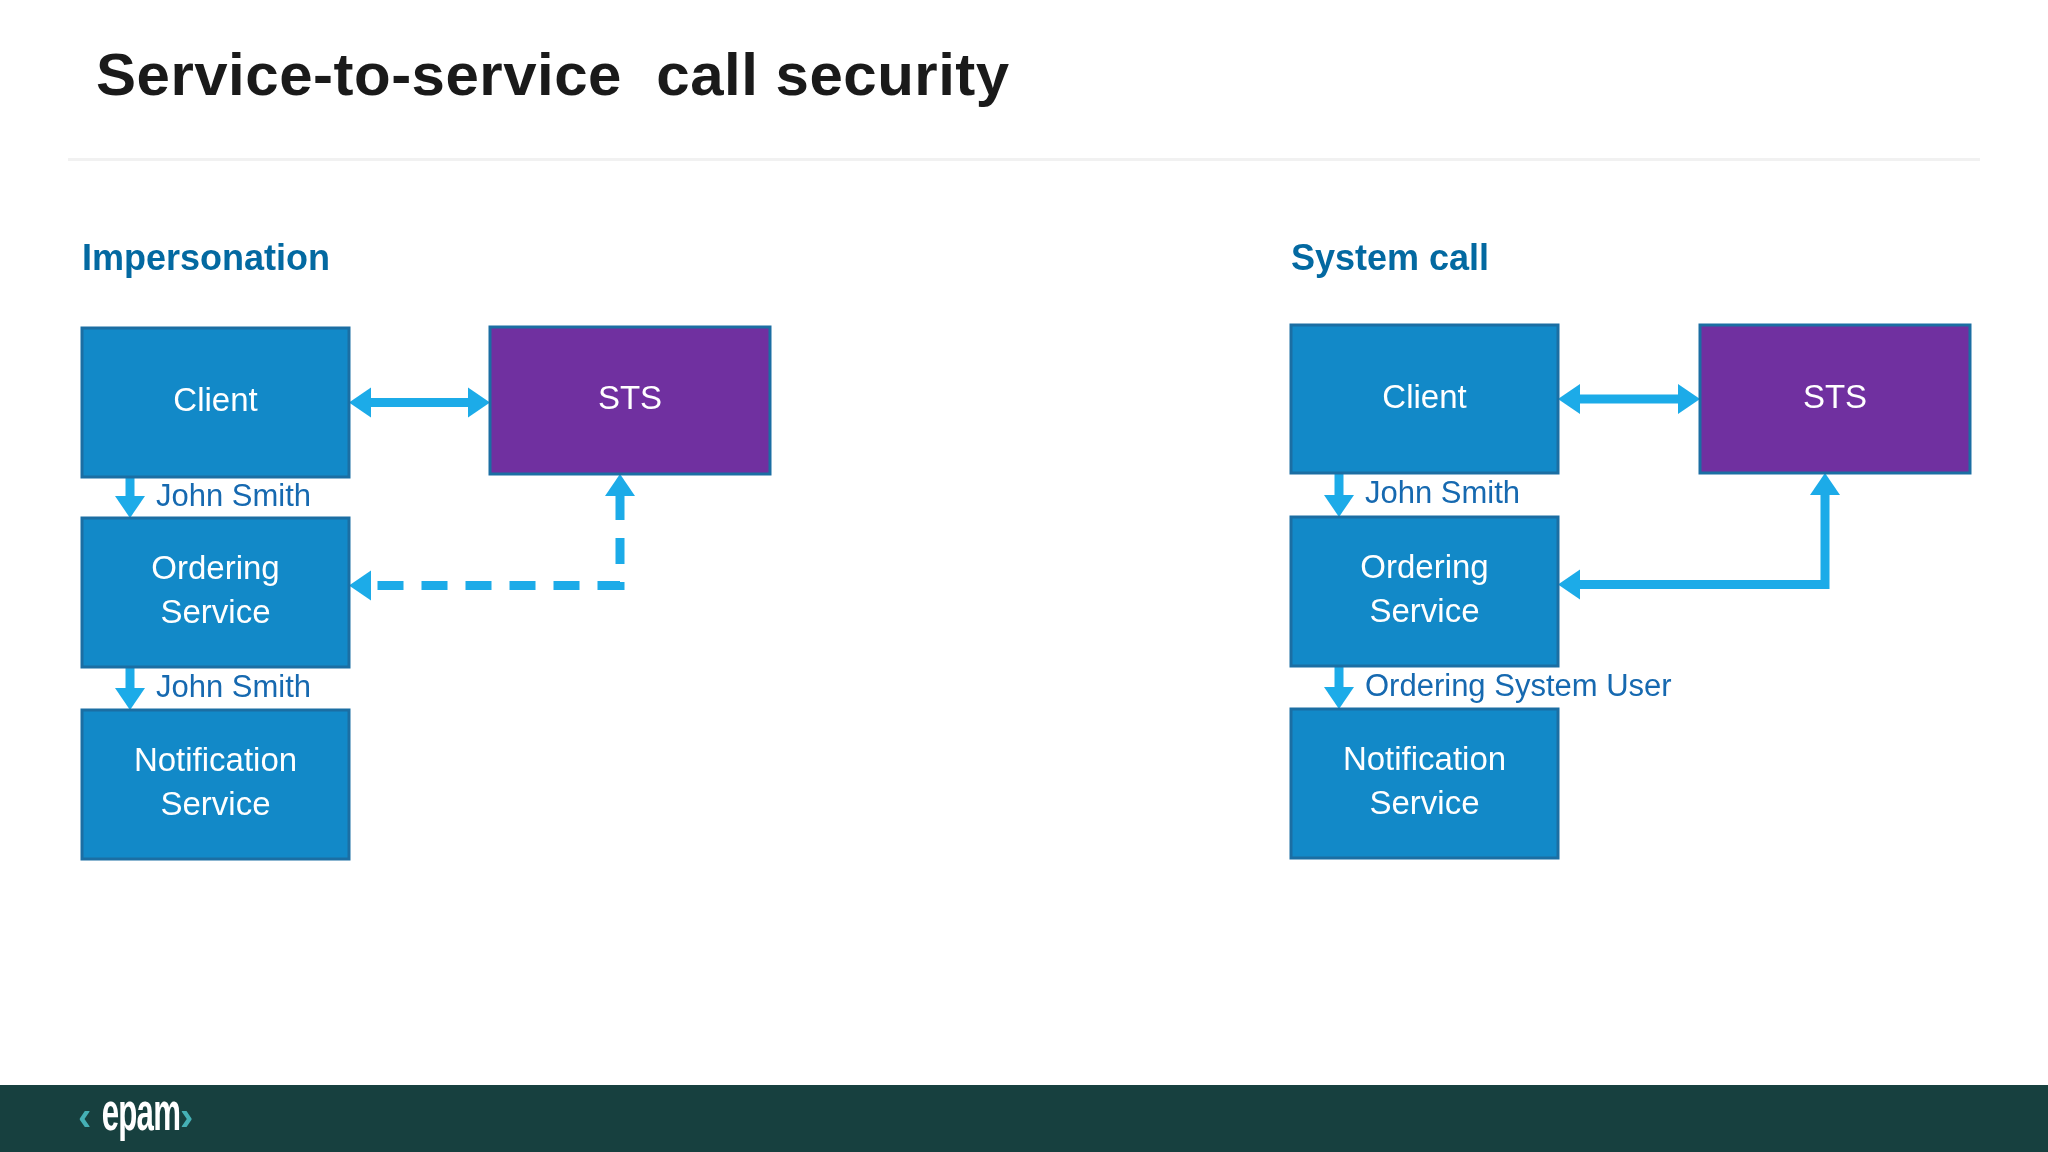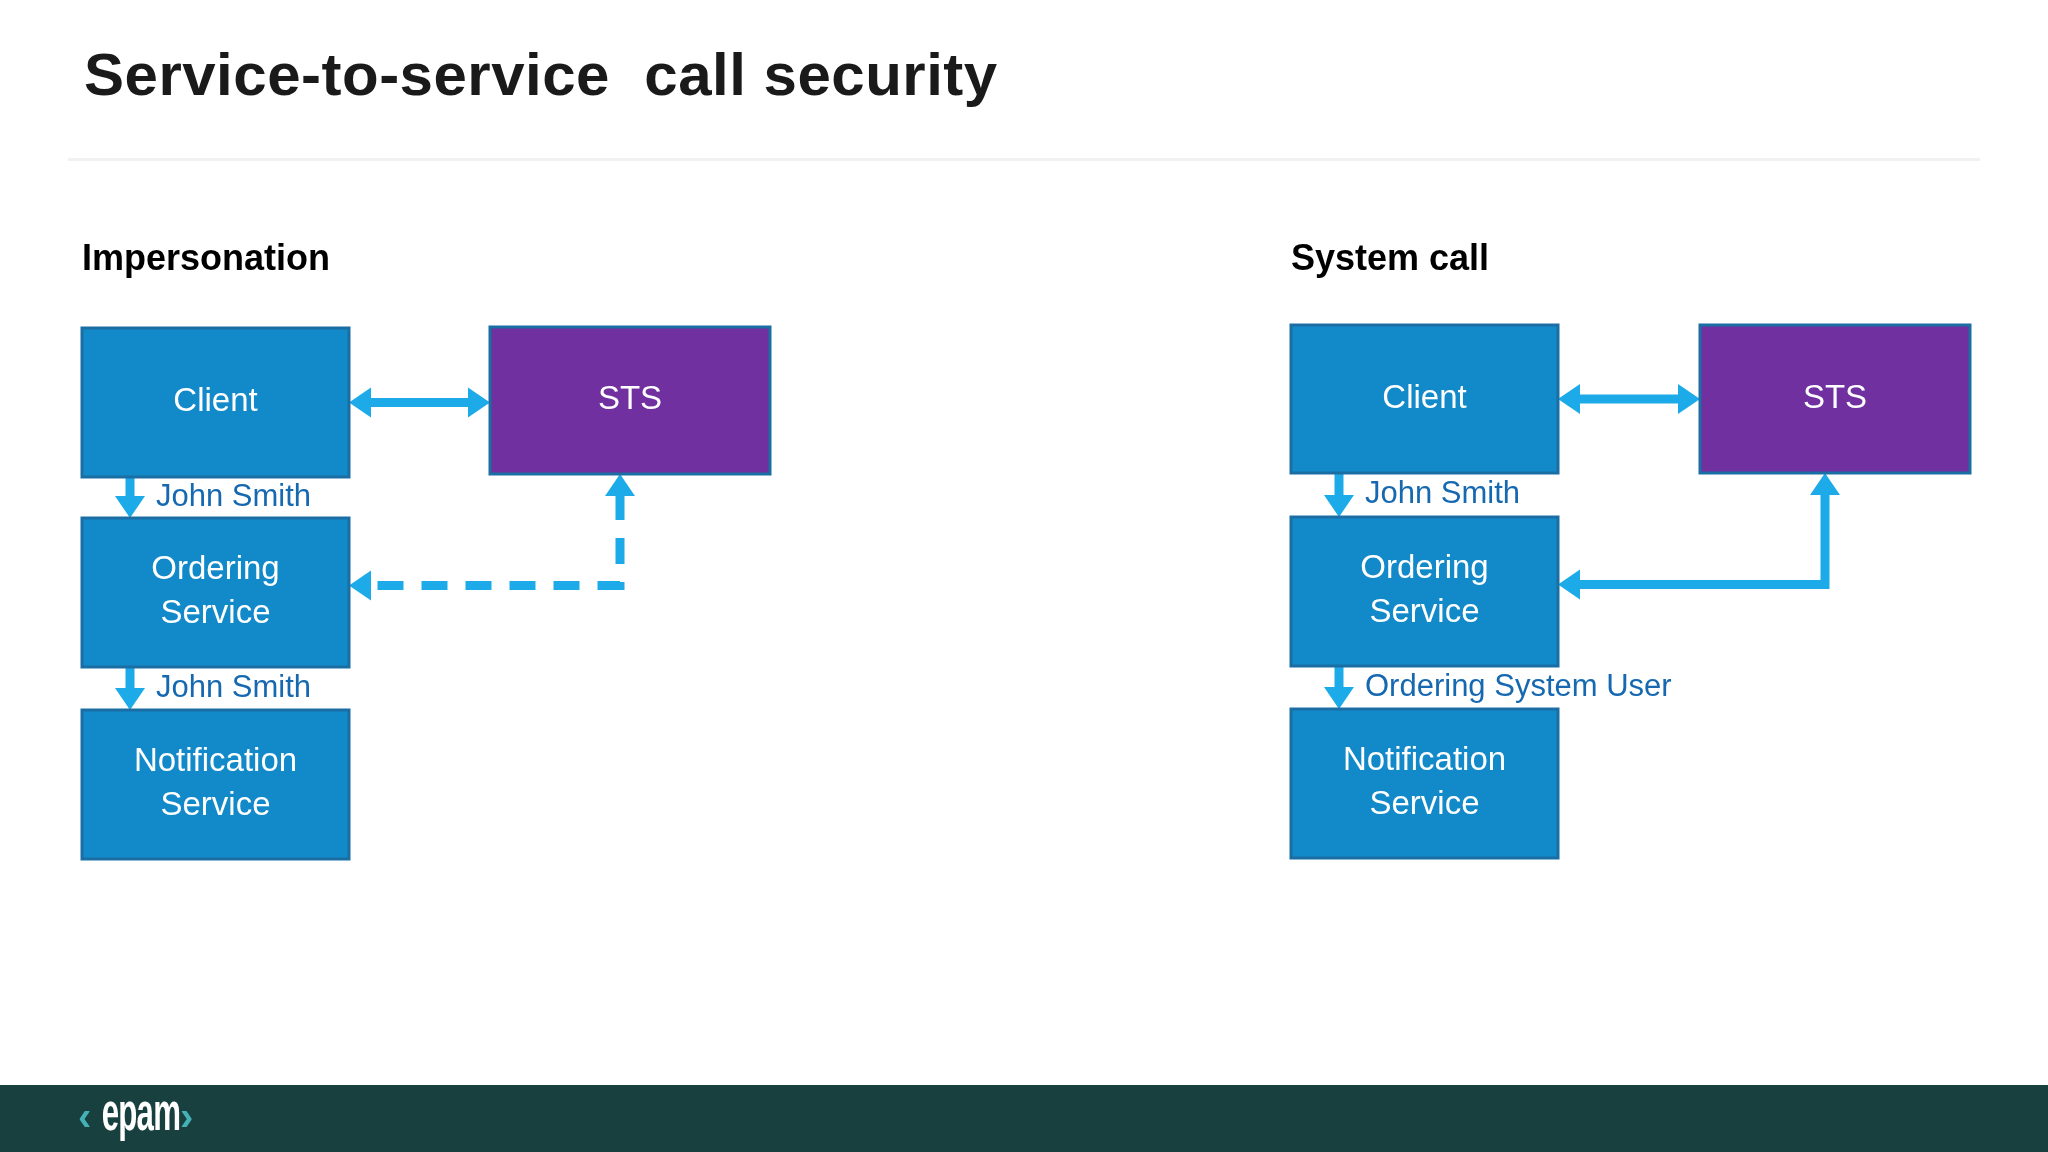--- a/index.html
+++ b/index.html
@@ -12,21 +12,21 @@
     height: 1152px;
     position: relative;
     overflow: hidden;
     font-family: "Liberation Sans", sans-serif;
     -webkit-font-smoothing: antialiased;
   }
 
   
   .slide-title {
     position: absolute;
-    left: 84px;
+    left: 96px;
     top: 40px;
     font-family: "Liberation Sans", sans-serif;
     font-size: 60px;
     font-weight: bold;
     letter-spacing: 0.5px;
     color: #1a1a1a;
     white-space: pre;
   }
   .title-rule {
     position: absolute;
@@ -35,21 +35,21 @@
     width: 1912px;
     height: 3px;
     background: #f1f1f1;
   }
 
   
   .col-heading {
     position: absolute;
     font-size: 36px;
     font-weight: bold;
-    color: #000000;
+    color: #0369a1;
     white-space: nowrap;
   }
   #heading-left  { left: 82px;  top: 237px; }
   #heading-right { left: 1291px; top: 237px; }
 
   
   .diagram {
     position: absolute;
     top: 300px;
   }

